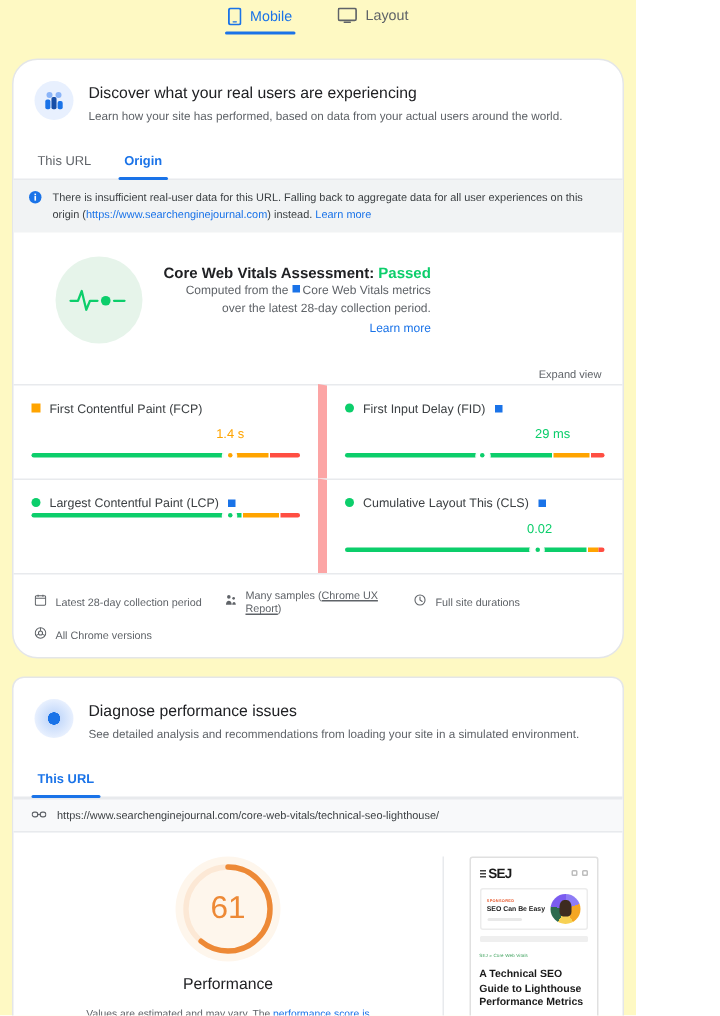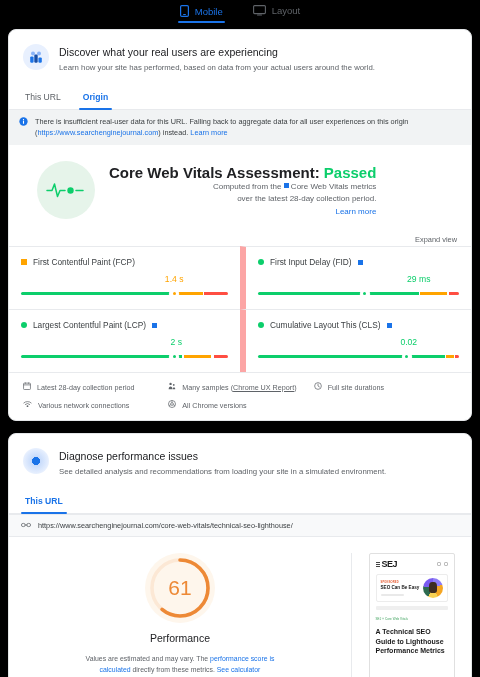--- a/index.html
+++ b/index.html
@@ -4,21 +4,21 @@
 <style>
   * { box-sizing: border-box; margin: 0; padding: 0; }
   html, body {
     width: 480px;
     height: 677px;
     background: #ffffff;
     font-family: "Liberation Sans", sans-serif;
     color: #202124;
     overflow: hidden;
   }
-  .page { width: 480px; height: 677px; position: relative; background:#000000; }
+  .page { width: 424px; height: 677px; position: relative; background:#fef9c3; }
 
   
   .ff-tabs {
     display: flex; justify-content: center; align-items: flex-start;
     gap: 26px; height: 27px; padding-top: 3px;
   }
   .ff-tab {
     display: flex; align-items: center; gap: 6px;
     font-size: 9.5px; padding: 2px 2px 6px 2px;
     color: #5f6368; cursor: pointer; position: relative;
@@ -28,21 +28,21 @@
     content:""; position: absolute; left: 0; right: 0; bottom: 0;
     height: 2.5px; background: #1a73e8; border-radius: 2px;
   }
   .ico { display:inline-flex; align-items:center; justify-content:center; }
 
   
   .card {
     border: 1px solid #e4e6e8; border-radius: 8px; background: #fff;
     margin: 0 8px;
   }
-  #field-card { margin-top: 2px; }
+  #field-card { margin-top: 12px; border-radius: 17px; }
   #lab-card   { margin-top: 12px; }
 
   .card-head { display: flex; gap: 10px; padding: 14px 14px 4px 14px; }
   .head-badge {
     width: 26px; height: 26px; border-radius: 50%;
     background: #e8f0fe; flex: 0 0 26px;
     display:flex; align-items:center; justify-content:center;
   }
   .head-badge.lab { background: radial-gradient(circle at 50% 50%, #1a73e8 0%, #1a73e8 22%, #c7dbfb 23%, #e8f0fe 70%); }
   .head-txt { padding-top: 1px; }
@@ -71,21 +71,21 @@
   .lnk { color: #1a73e8; text-decoration: none; }
   .lnk.u { text-decoration: underline; }
 
   
   .assess { display: flex; gap: 14px; padding: 16px 0 10px 28px; align-items: center; }
   .assess-circle {
     width: 58px; height: 58px; border-radius: 50%; background: #e6f4ea;
     flex: 0 0 58px; display:flex; align-items:center; justify-content:center;
   }
   .assess-txt { padding-top: 2px; }
-  .assess-title { font-size: 15px; font-weight: bold; color: #202124; }
+  .assess-title { font-size: 10px; font-weight: bold; color: #202124; }
   .assess-title .pass { color: #0cce6b; font-weight: bold; }
   .assess-line { font-size: 8px; color: #5f6368; line-height: 12.5px; text-align: right; }
   .sq-blue { display:inline-block; width:5px; height:5px; background:#1a73e8; vertical-align:1px; }
 
   
   .expand-row { display: flex; justify-content: flex-end; padding: 6px 14px 2px 14px; }
   .expand-link { font-size: 7.4px; color: #5f6368; cursor: pointer; }
 
   
   .metrics { display: grid; grid-template-columns: 1fr 1fr; }
@@ -296,23 +296,20 @@
             </div>
         </div>
       </div>
 
       <div class="metric bt">
         <div class="m-label">
           <span class="dot-green"></span>
           <span>Largest Contentful Paint (LCP)</span>
           <span class="info-sq"></span>
         </div>
-        <div class="m-valrow">
-          <span class="m-val green" style="left:75%">2 s</span>
-        </div>
         <div class="bar">
           <div class="seg g" style="width:78%"></div>
           <div class="seg a" style="left:78.6%; width:13.4%"></div>
           <div class="seg r" style="width:7%"></div>
           <div class="marker" style="left:74%">
               <i style="background:#0cce6b"></i>
             </div>
         </div>
       </div>
 
@@ -353,28 +350,20 @@
               <path d="M6 9c0-1.5.7-2.4 1.5-2.4S9 7.5 9 9z" fill="#5f6368"></path>
             </svg></span>
         <span><span>Many samples</span> (<a class="lnk u" style="color:#5f6368" href="#">Chrome UX Report</a>)</span>
       </div>
       <div class="meta-item">
         <span><svg width="8" height="8" viewBox="0 0 10 10">
               <circle cx="5" cy="5" r="4.2" fill="none" stroke="#5f6368" stroke-width="0.9"></circle>
               <path d="M5 2.6V5l1.8 1.2" stroke="#5f6368" stroke-width="0.9" fill="none" stroke-linecap="round"></path>
             </svg></span>
         <span>Full site durations</span>
-      </div>
-      <div class="meta-item">
-        <span><svg width="9" height="8" viewBox="0 0 11 9">
-              <path d="M1 3.2a6.5 6.5 0 0 1 9 0" fill="none" stroke="#5f6368" stroke-width="0.9" stroke-linecap="round"></path>
-              <path d="M2.8 5a4 4 0 0 1 5.4 0" fill="none" stroke="#5f6368" stroke-width="0.9" stroke-linecap="round"></path>
-              <circle cx="5.5" cy="7.2" r="1.1" fill="#5f6368"></circle>
-            </svg></span>
-        <span>Various network connections</span>
       </div>
       <div class="meta-item">
         <span><svg width="8" height="8" viewBox="0 0 10 10">
               <circle cx="5" cy="5" r="4.4" fill="none" stroke="#5f6368" stroke-width="0.9"></circle>
               <circle cx="5" cy="5" r="1.7" fill="none" stroke="#5f6368" stroke-width="0.9"></circle>
               <path d="M5 0.6v2.7M8.8 7.1L6.4 5.9M1.2 7.1l2.4-1.2" stroke="#5f6368" stroke-width="0.8"></path>
             </svg></span>
         <span>All Chrome versions</span>
       </div>
     </div>

